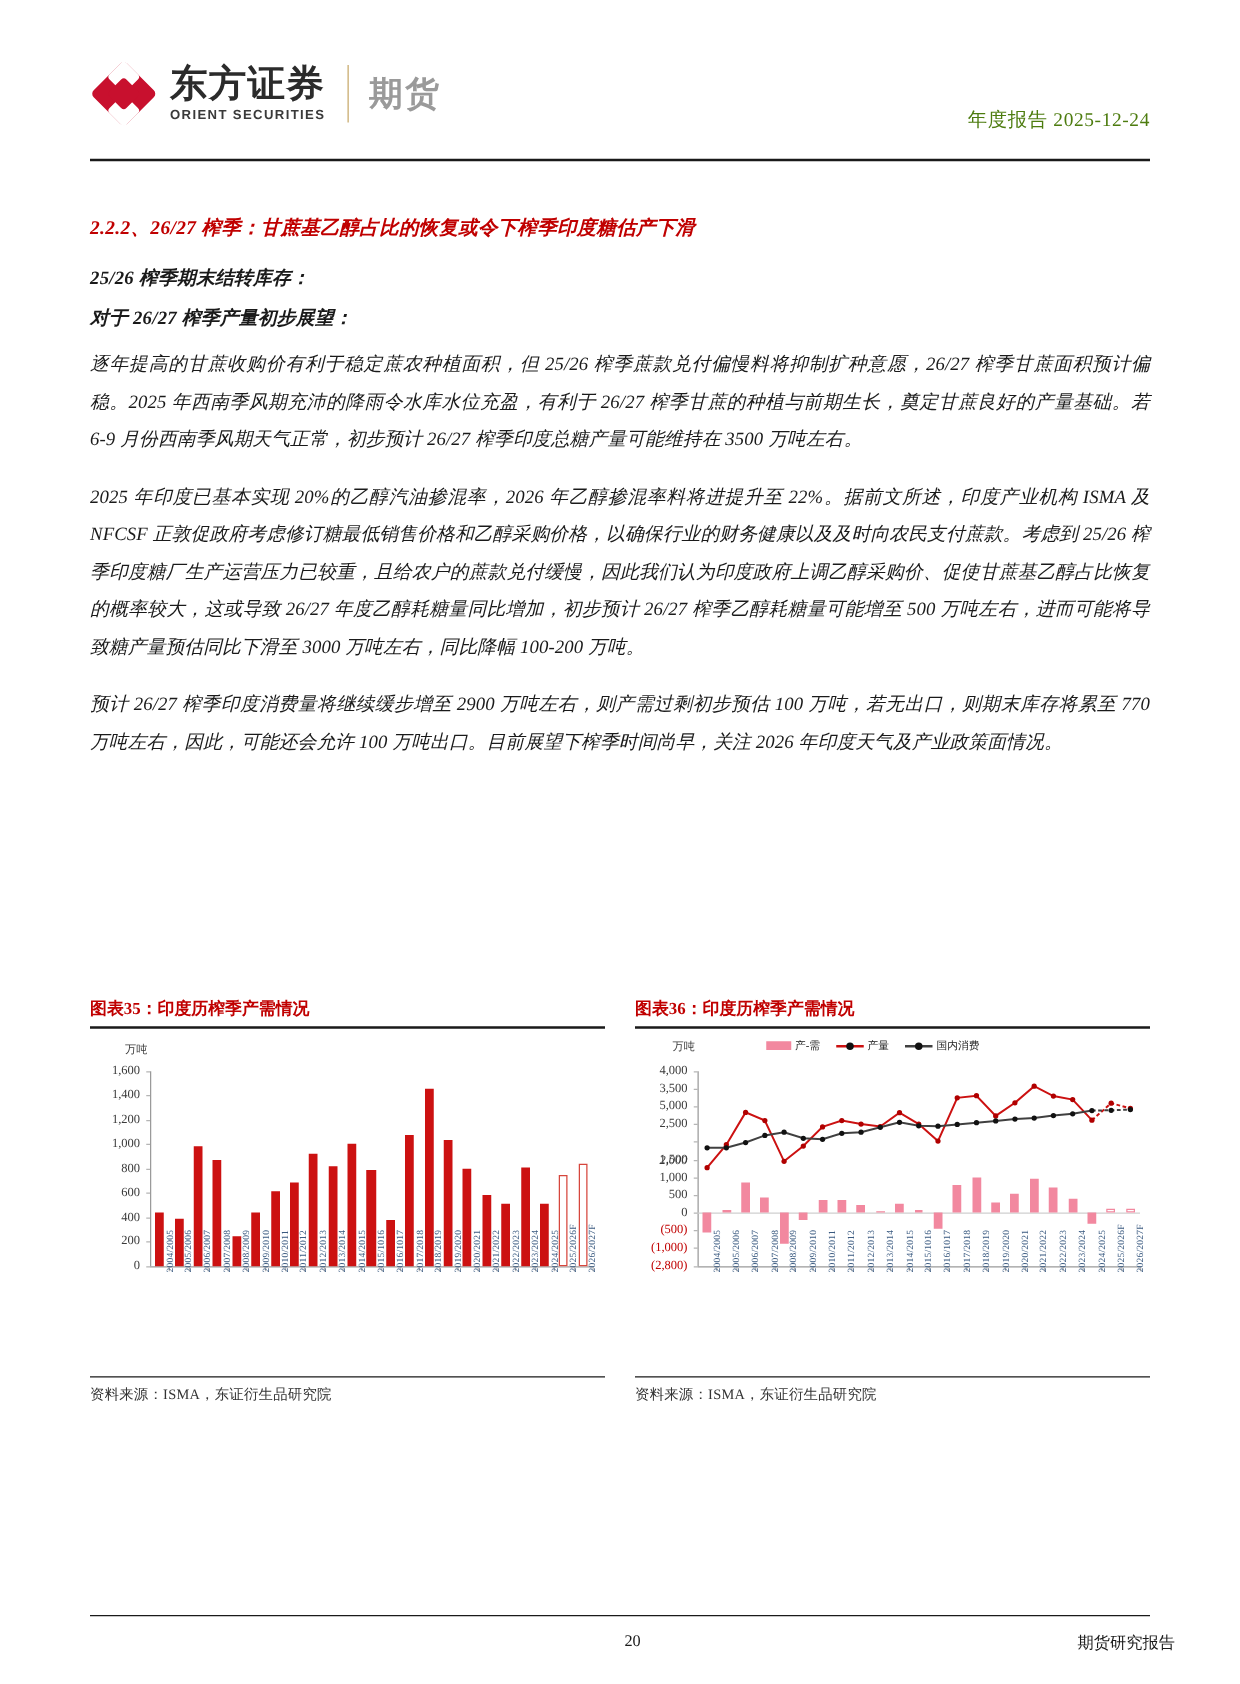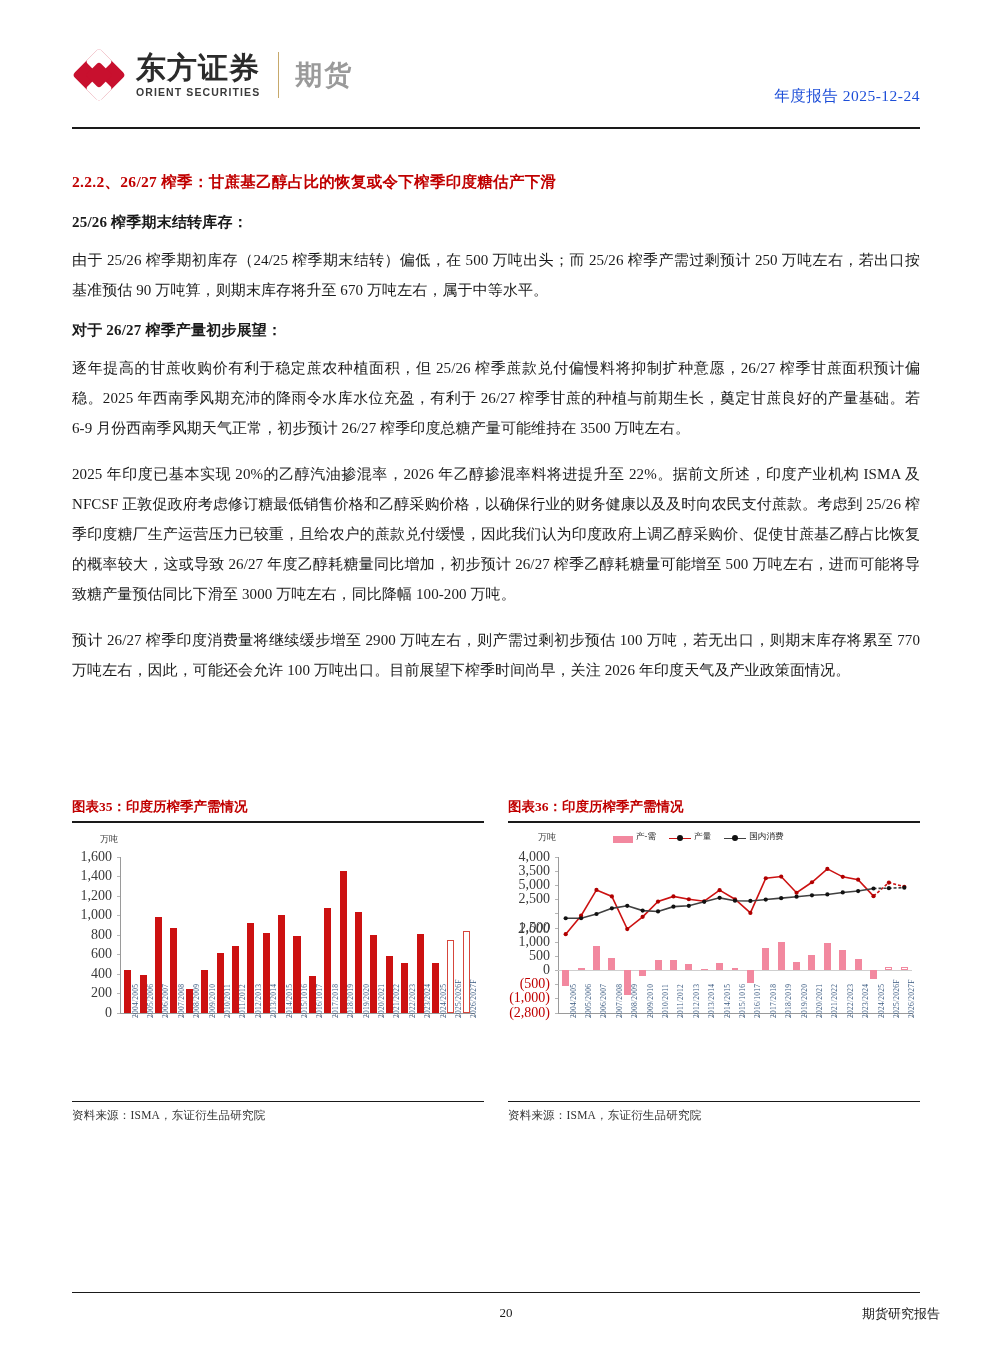--- a/index.html
+++ b/index.html
@@ -17,25 +17,25 @@
   .header{
     position:absolute;left:72px;top:44px;width:848px;height:80px;
   }
   .logo-wrap{position:absolute;left:0;top:4px;display:flex;align-items:center;}
   .logo-mark{width:54px;height:54px;position:relative;margin-right:10px;}
   .logo-text{display:flex;flex-direction:column;justify-content:center;}
   .logo-cn{font-family:"Liberation Sans",sans-serif;font-weight:bold;font-size:30px;letter-spacing:1px;color:#2b2b2b;line-height:1.05;}
   .logo-en{font-family:"Liberation Sans",sans-serif;font-weight:bold;font-size:10.5px;letter-spacing:1.1px;color:#3a3a3a;margin-top:2px;}
   .logo-div{width:1px;height:46px;background:#c7a96b;margin:0 16px 0 18px;}
   .logo-sub{font-family:"Liberation Sans",sans-serif;font-size:27px;color:#9a9a9a;font-weight:bold;letter-spacing:2px;}
-  .hdr-right{position:absolute;right:0;top:42px;font-size:15.5px;color:#1d4ed8;font-family:"Liberation Serif",serif;letter-spacing:.5px;}
+  .hdr-right{position:absolute;right:0;top:42px;font-size:15.5px;color:#4d7c0f;font-family:"Liberation Serif",serif;letter-spacing:.5px;}
   .hdr-rule{position:absolute;left:72px;top:127px;width:848px;height:2px;background:#1a1a1a;}
 
   
-  .content{position:absolute;left:72px;top:172px;width:848px;}
+  .content{position:absolute;left:72px;top:172px;width:848px;font-style:italic;}
   h3.sec{
     font-family:"Liberation Serif",serif;
     font-size:15.5px;font-weight:bold;color:#c00000;
     margin:0 0 20px 0;letter-spacing:.3px;
   }
   p.lead{
     font-size:15px;font-weight:bold;margin:0 0 13px 0;letter-spacing:.2px;
   }
   p.para{
     font-size:15px;line-height:30px;margin:0 0 16px 0;
@@ -53,41 +53,41 @@
   }
   .fig-rule{width:100%;height:1.6px;background:#1a1a1a;margin-bottom:4px;}
   .fig-box{position:relative;width:412px;height:268px;background:#fff;}
   .fig-src{
     font-size:11.5px;color:#333;margin-top:6px;letter-spacing:.2px;
   }
   .fig-botrule{width:100%;height:1.2px;background:#1a1a1a;margin-top:6px;}
 
   .unit{position:absolute;font-size:9px;color:#3a3a3a;font-family:"Liberation Serif",serif;}
   .ylab{
-    position:absolute;right:0;font-size:14px;color:#3a3a3a;
+    position:absolute;right:0;font-size:10px;color:#3a3a3a;
     font-family:"Liberation Serif",serif;text-align:right;
     transform:translateY(-50%);white-space:nowrap;
   }
   .ylab.neg{color:#c00000;}
   .axis{position:absolute;background:#9a9a9a;}
 
   .bar{position:absolute;bottom:0;background:#cc1111;}
   .bar.hollow{background:#fff;border:1.3px solid #d6463c;box-sizing:border-box;}
   .tick{position:absolute;bottom:0;width:1px;height:4px;background:#b5b5b5;}
 
   .xlab{
     position:absolute;font-size:7.6px;color:#3a5a80;
     font-family:"Liberation Serif",serif;
     transform-origin:left top;transform:rotate(-90deg);
     white-space:nowrap;letter-spacing:.2px;
   }
 
   
   .legend{position:absolute;display:flex;align-items:center;gap:13px;font-size:8.6px;color:#222;}
-  .lg{display:flex;align-items:flex-end;gap:3px;}
+  .lg{display:flex;align-items:center;gap:3px;}
   .lg-swatch-bar{width:20px;height:7px;background:#f2889f;display:inline-block;}
   .lg-line{width:22px;height:9px;position:relative;display:inline-block;}
   .lg-line i{position:absolute;left:0;top:4px;width:22px;height:1.6px;display:block;}
   .lg-line b{position:absolute;left:8px;top:1.5px;width:6px;height:6px;border-radius:50%;display:block;}
 
   .pagenum{position:absolute;left:0;right:0;top:1305px;text-align:center;font-size:13px;color:#1a1a1a;}
   .footer-right{position:absolute;right:72px;top:1305px;font-size:13px;color:#1a1a1a;}
   .foot-rule{position:absolute;left:72px;top:1292px;width:848px;height:1px;background:#1a1a1a;}
 </style>
 </head>
@@ -114,21 +114,20 @@
       <div class="logo-div"></div>
       <div class="logo-sub">期货</div>
     </div>
     <div class="hdr-right">年度报告  2025-12-24</div>
   </div>
   <div class="hdr-rule"></div>
 
   <div class="content">
     <h3 class="sec">2.2.2、26/27 榨季：甘蔗基乙醇占比的恢复或令下榨季印度糖估产下滑</h3>
     <p class="lead">25/26 榨季期末结转库存：</p>
-    <p class="para">由于 25/26 榨季期初库存（24/25 榨季期末结转）偏低，在 500 万吨出头；而 25/26 榨季产需过剩预计 250 万吨左右，若出口按基准预估 90 万吨算，则期末库存将升至 670 万吨左右，属于中等水平。</p>
     <p class="lead">对于 26/27 榨季产量初步展望：</p>
     <p class="para">逐年提高的甘蔗收购价有利于稳定蔗农种植面积，但 25/26 榨季蔗款兑付偏慢料将抑制扩种意愿，26/27 榨季甘蔗面积预计偏稳。2025 年西南季风期充沛的降雨令水库水位充盈，有利于 26/27 榨季甘蔗的种植与前期生长，奠定甘蔗良好的产量基础。若 6-9 月份西南季风期天气正常，初步预计 26/27 榨季印度总糖产量可能维持在 3500 万吨左右。</p>
     <p class="para">2025 年印度已基本实现 20%的乙醇汽油掺混率，2026 年乙醇掺混率料将进提升至 22%。据前文所述，印度产业机构 ISMA 及 NFCSF 正敦促政府考虑修订糖最低销售价格和乙醇采购价格，以确保行业的财务健康以及及时向农民支付蔗款。考虑到 25/26 榨季印度糖厂生产运营压力已较重，且给农户的蔗款兑付缓慢，因此我们认为印度政府上调乙醇采购价、促使甘蔗基乙醇占比恢复的概率较大，这或导致 26/27 年度乙醇耗糖量同比增加，初步预计 26/27 榨季乙醇耗糖量可能增至 500 万吨左右，进而可能将导致糖产量预估同比下滑至 3000 万吨左右，同比降幅 100-200 万吨。</p>
     <p class="para">预计 26/27 榨季印度消费量将继续缓步增至 2900 万吨左右，则产需过剩初步预估 100 万吨，若无出口，则期末库存将累至 770 万吨左右，因此，可能还会允许 100 万吨出口。目前展望下榨季时间尚早，关注 2026 年印度天气及产业政策面情况。</p>
   </div>
 
   <div class="figs">
 
     <div class="fig left">
       <div class="fig-title">图表35：印度历榨季产需情况</div>

